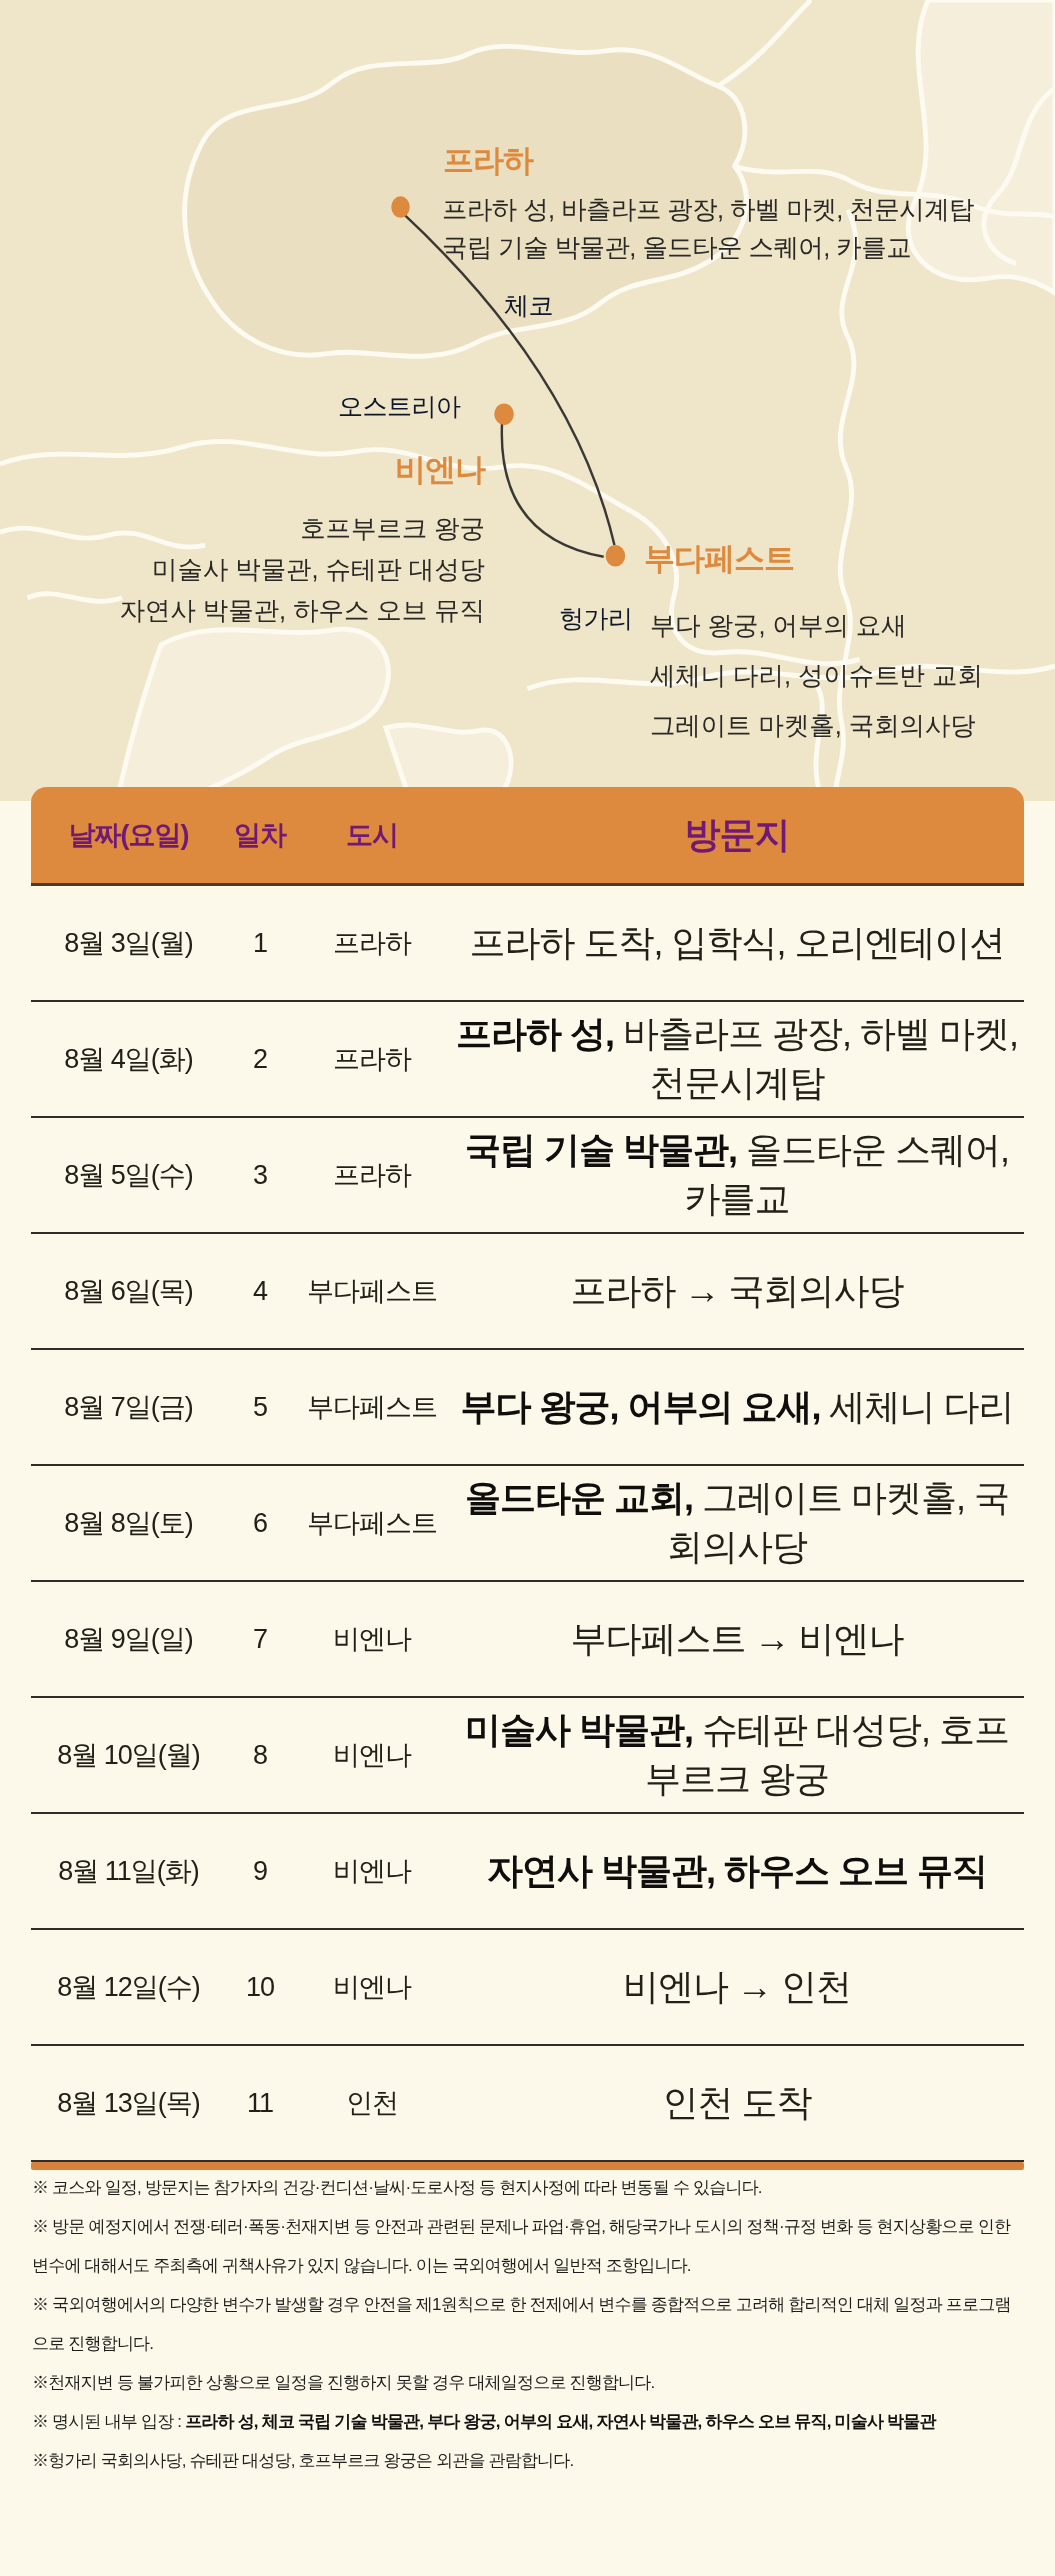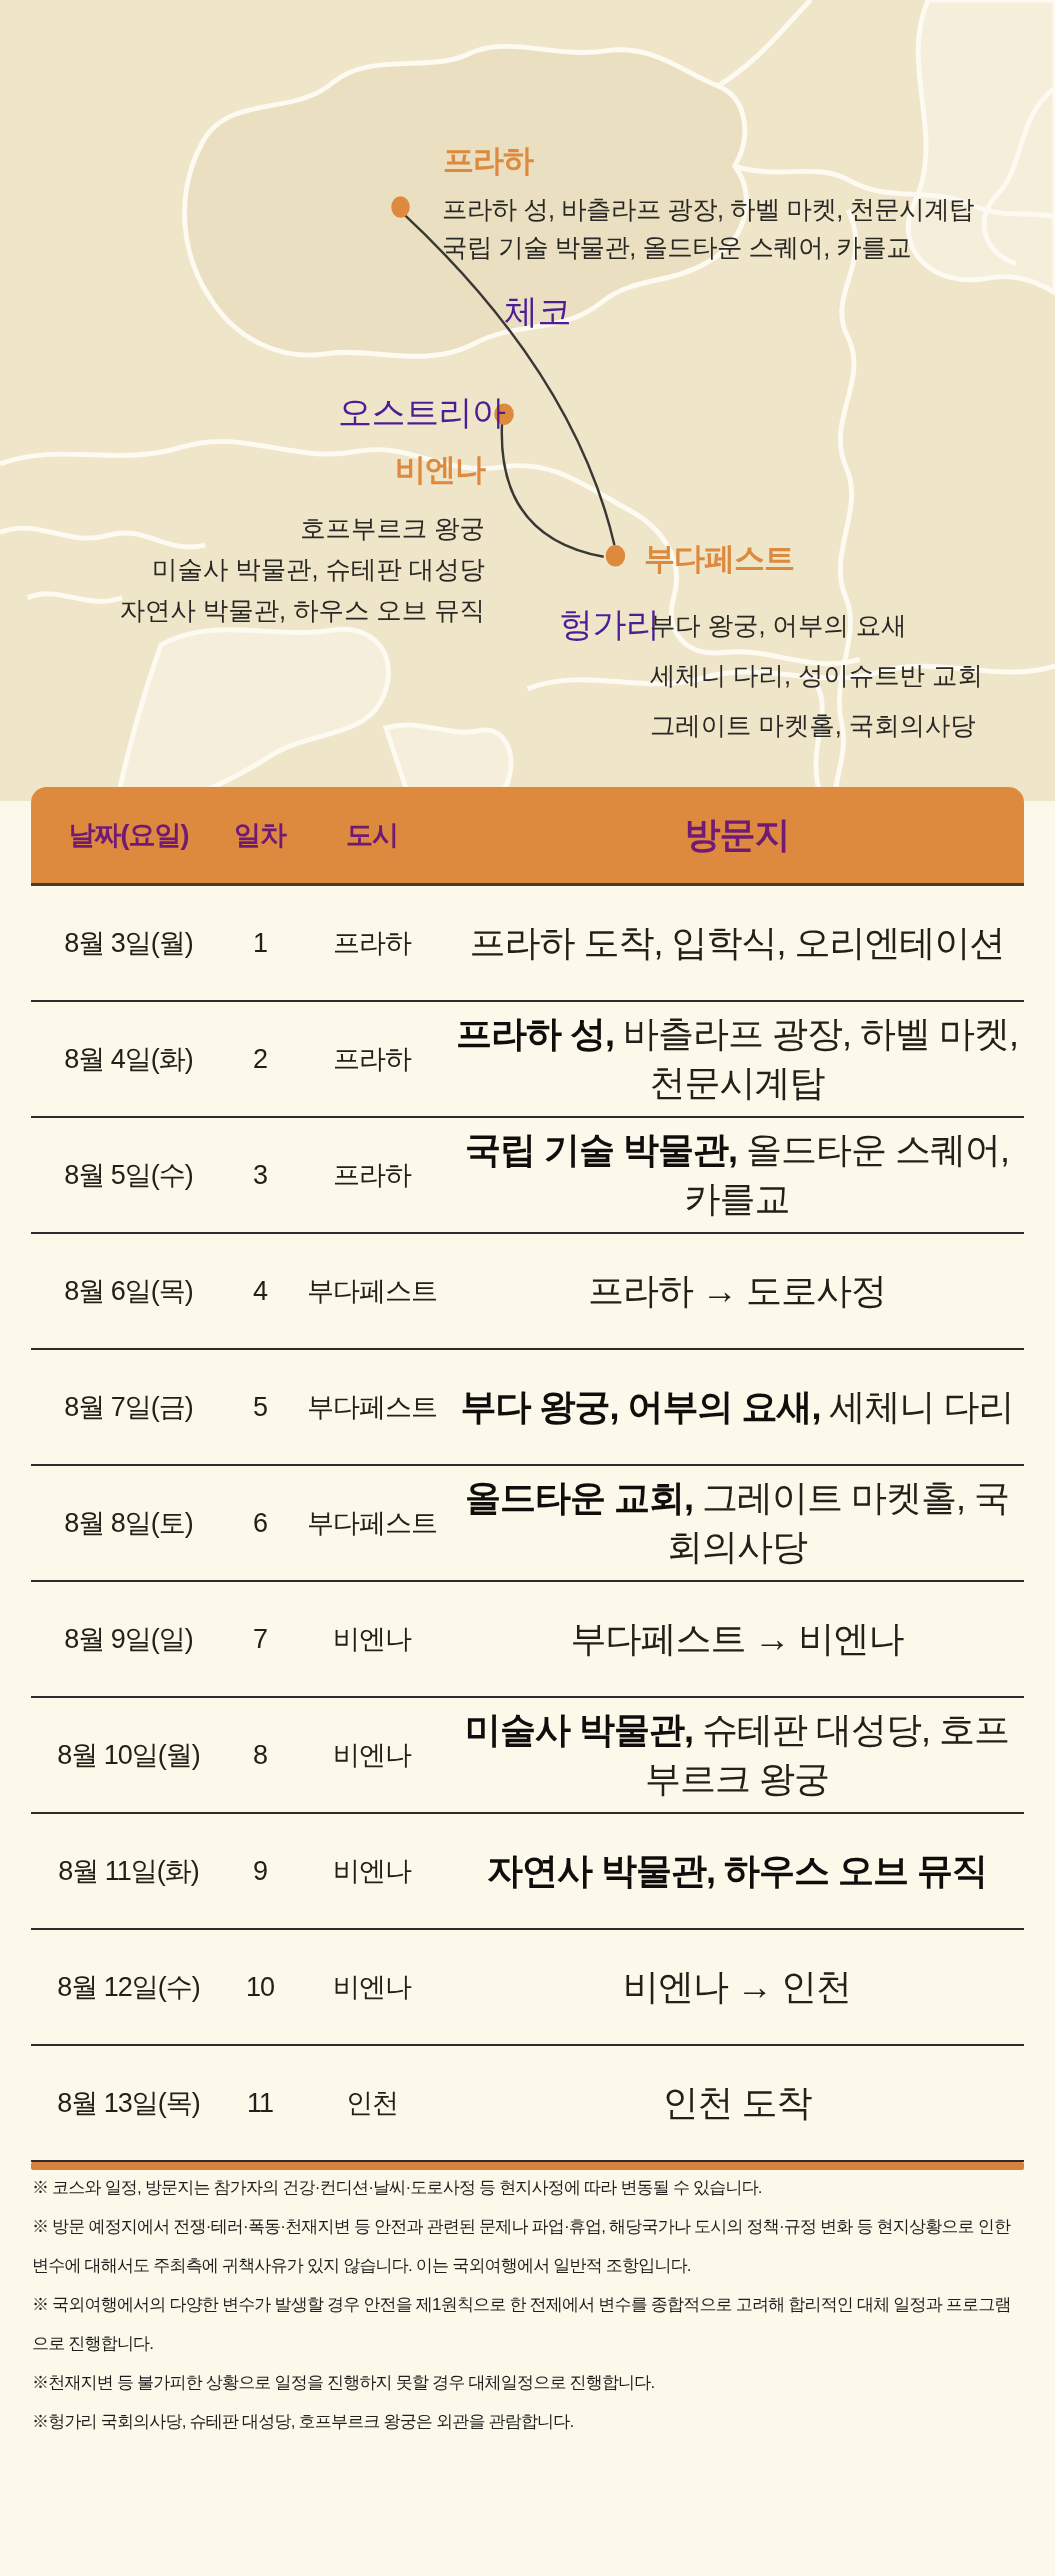--- a/index.html
+++ b/index.html
@@ -8,21 +8,21 @@
     background:#FCF9EB;
     font-family:"Liberation Sans", sans-serif;
     color:#1F1E1C;
   }
   
   .map-area{position:absolute;left:0;top:0;width:1055px;height:801px;}
   .map-area svg{position:absolute;left:0;top:0;}
   .map-label{position:absolute;white-space:nowrap;letter-spacing:-0.5px;}
   .city-title{font-weight:bold;font-size:31px;color:#DE8A3E;letter-spacing:-1px;}
   .city-desc{font-size:25.4px;color:#2A2824;}
-  .country-label{font-size:34px;color:#4c1d95;}
+  .country-label{font-size:25px;color:#0f172a;}
   .prague-title{left:443px;top:140px;}
   .prague-desc-1{left:442px;top:193px;}
   .prague-desc-2{left:442px;top:231px;}
   .czech-label{left:504px;top:289px;}
   .austria-label{left:338px;top:390px;}
   .vienna-block{position:absolute;right:570px;top:449px;text-align:right;}
   .vienna-block .city-title{display:block;margin-bottom:16.6px;}
   .vienna-block .city-desc{display:block;line-height:41px;}
   .hungary-label{left:559px;top:602px;}
   .budapest-block{position:absolute;left:644px;top:538px;text-align:left;}
@@ -134,21 +134,21 @@
   <div class="tbl-row">
     <div class="col-date">8월 5일(수)</div>
     <div class="col-day">3</div>
     <div class="col-city">프라하</div>
     <div class="col-visit"><span class="visit-bold">국립 기술 박물관,</span><span> 올드타운 스퀘어, 카를교</span></div>
   </div>
   <div class="tbl-row">
     <div class="col-date">8월 6일(목)</div>
     <div class="col-day">4</div>
     <div class="col-city">부다페스트</div>
-    <div class="col-visit"><span class="visit-bold"></span><span>프라하 → 도로사정</span></div>
+    <div class="col-visit"><span class="visit-bold"></span><span>프라하 → 국회의사당</span></div>
   </div>
   <div class="tbl-row">
     <div class="col-date">8월 7일(금)</div>
     <div class="col-day">5</div>
     <div class="col-city">부다페스트</div>
     <div class="col-visit"><span class="visit-bold">부다 왕궁, 어부의 요새,</span><span> 세체니 다리</span></div>
   </div>
   <div class="tbl-row">
     <div class="col-date">8월 8일(토)</div>
     <div class="col-day">6</div>
@@ -187,15 +187,16 @@
   </div>
 
   <div class="tbl-bottom-bar"></div>
 </div>
 
 <div class="notes">
   <p><span>※ 코스와 일정, 방문지는 참가자의 건강·컨디션·날씨·도로사정 등 현지사정에 따라 변동될 수 있습니다.</span><span class="note-bold"></span></p>
   <p><span>※ 방문 예정지에서 전쟁·테러·폭동·천재지변 등 안전과 관련된 문제나 파업·휴업, 해당국가나 도시의 정책·규정 변화 등 현지상황으로 인한 변수에 대해서도 주최측에 귀책사유가 있지 않습니다. 이는 국외여행에서 일반적 조항입니다.</span><span class="note-bold"></span></p>
   <p><span>※ 국외여행에서의 다양한 변수가 발생할 경우 안전을 제1원칙으로 한 전제에서 변수를 종합적으로 고려해 합리적인 대체 일정과 프로그램으로 진행합니다.</span><span class="note-bold"></span></p>
   <p><span>※천재지변 등 불가피한 상황으로 일정을 진행하지 못할 경우 대체일정으로 진행합니다.</span><span class="note-bold"></span></p>
+  <p><span>※ 명시된 내부 입장 : </span><span class="note-bold">프라하 성, 체코 국립 기술 박물관, 부다 왕궁, 어부의 요새, 자연사 박물관, 하우스 오브 뮤직, 미술사 박물관</span></p>
   <p><span>※헝가리 국회의사당, 슈테판 대성당, 호프부르크 왕궁은 외관을 관람합니다.</span><span class="note-bold"></span></p>
 </div>
 
 
 </body></html>

